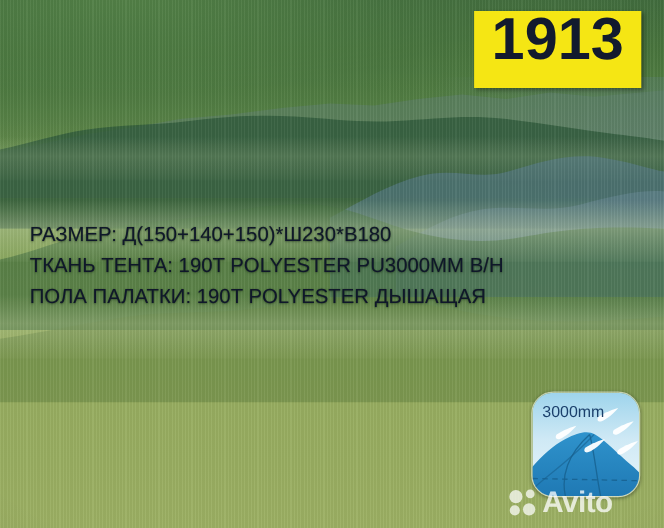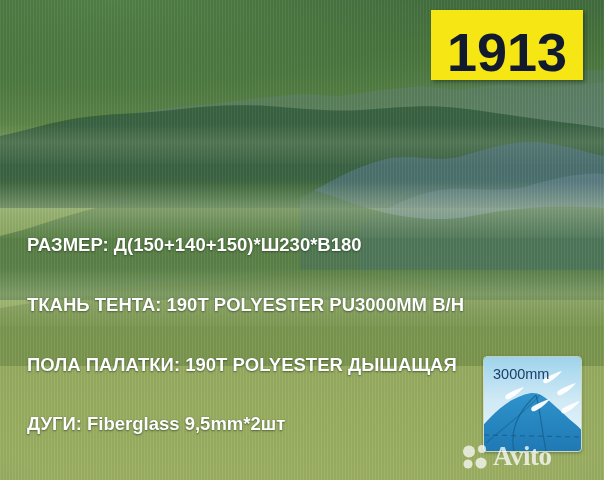--- a/index.html
+++ b/index.html
@@ -76,75 +76,74 @@
   }
 
   
   .sticker {
     position: absolute;
     left: 431px; top: 10px;
     width: 152px; height: 70px;
     background: #f5e614;
     box-shadow: 2px 2px 4px rgba(0,0,0,0.35);
     display: flex;
-    align-items: flex-end;
+    align-items: flex-start;
     justify-content: center;
   }
   .sticker-num {
     font-family: "Liberation Sans", sans-serif;
     font-weight: bold;
     font-size: 54px;
     line-height: 1;
     color: #121a2e;
     letter-spacing: 0px;
     transform: translateY(-1px);
   }
 
   
   .specs {
     position: absolute;
     left: 27px; top: 199px;
     width: 550px;
   }
   .spec-line {
     font-family: "Liberation Sans", sans-serif;
-    font-weight: bold;
+    font-weight: normal;
     font-size: 18.5px;
     line-height: 27.8px;
-    color: #ffffff;
+    color: #0f172a;
     white-space: nowrap;
     text-shadow: 0 1px 2px rgba(30,50,25,0.55), 0 0 1px rgba(40,60,30,0.5);
-    margin-top: 32px;
   }
 
   
   .wp-icon {
     position: absolute;
     left: 483px; top: 356px;
     width: 97px; height: 94px;
-    border-radius: 4px;
+    border-radius: 20px;
     overflow: hidden;
     box-shadow: 0 1px 3px rgba(0,0,0,0.30);
     border: 1px solid rgba(255,255,255,0.55);
   }
   .wp-icon svg { display: block; width: 100%; height: 100%; }
 
   
   .watermark {
     position: absolute;
     left: 462px; top: 443px;
     display: flex;
     align-items: center;
     gap: 5px;
     opacity: 0.82;
     pointer-events: none;
   }
   .wm-dots { width: 26px; height: 26px; }
   .wm-text {
-    font-family: Liberation Serif, serif;
+    font-family: Liberation Sans, sans-serif;
     font-weight: bold;
     font-size: 27px;
     line-height: 1;
     color: rgba(255,255,255,0.92);
     letter-spacing: -0.5px;
   }
 </style>
 </head>
 <body>
 
@@ -193,21 +192,20 @@
   <div class="vignette"></div>
 
   <div class="sticker">
     <span class="sticker-num">1913</span>
   </div>
 
   <div class="specs">
     <div class="spec-line">РАЗМЕР: Д(150+140+150)*Ш230*В180</div>
     <div class="spec-line">ТКАНЬ ТЕНТА: 190T POLYESTER PU3000MM В/Н</div>
     <div class="spec-line">ПОЛА ПАЛАТКИ: 190T POLYESTER ДЫШАЩАЯ</div>
-    <div class="spec-line">ДУГИ: Fiberglass 9,5mm*2шт</div>
   </div>
 
   <div class="wp-icon">
     <svg viewBox="0 0 97 94" preserveAspectRatio="none" aria-hidden="true">
       <defs>
         <linearGradient id="skyg" x1="0" y1="0" x2="0" y2="1">
           <stop offset="0%" stop-color="#9ed4ec"></stop>
           <stop offset="45%" stop-color="#cfe9f5"></stop>
           <stop offset="100%" stop-color="#eaf6fb"></stop>
         </linearGradient>

